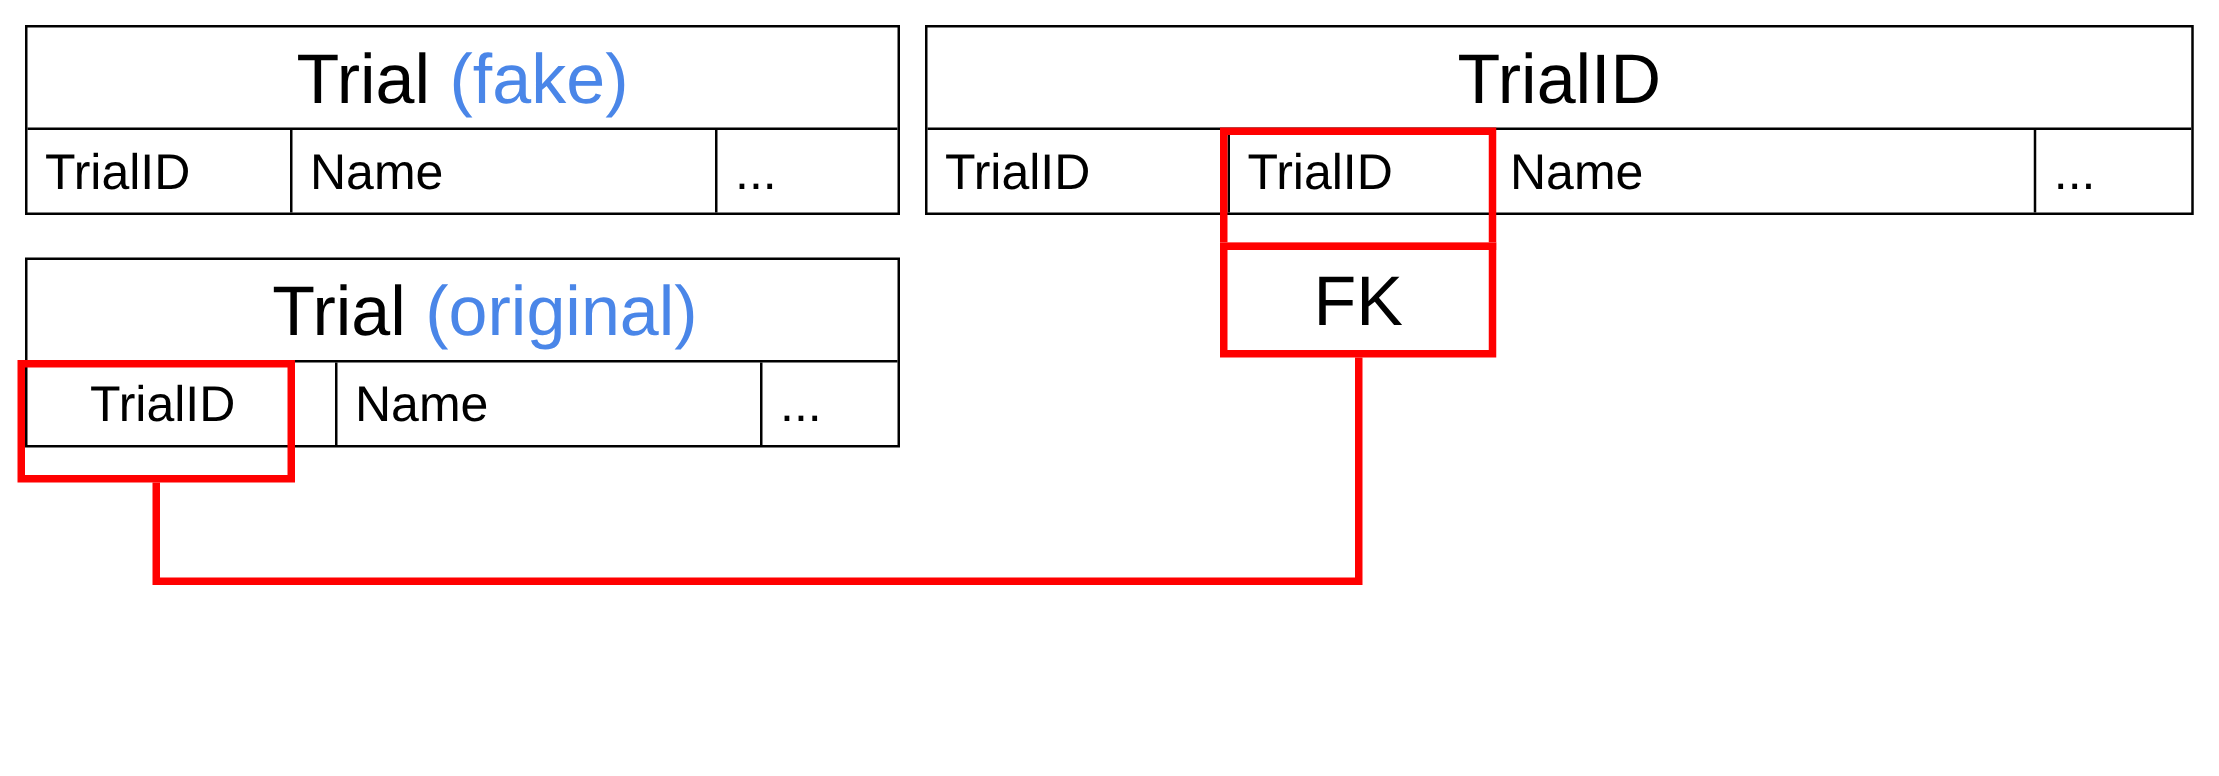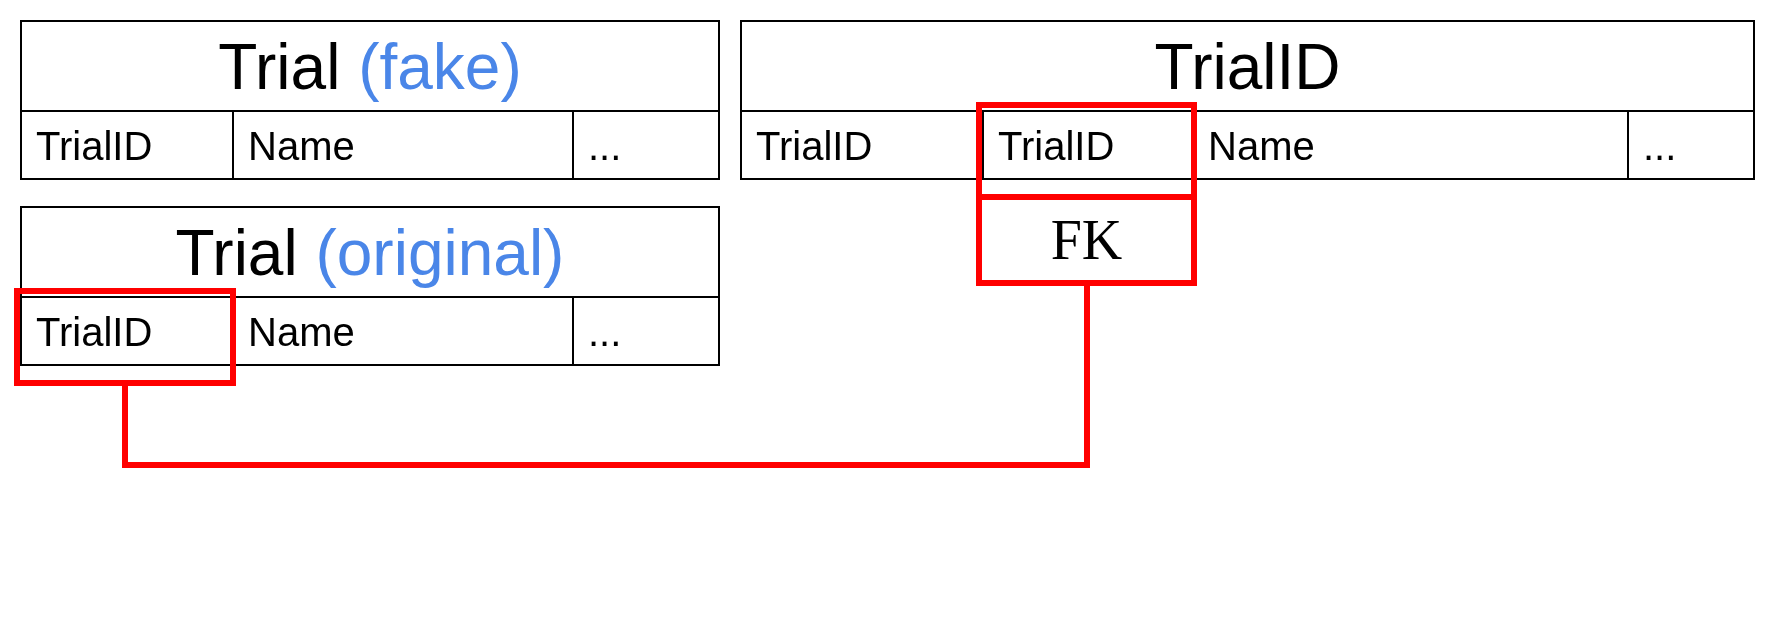--- a/index.html
+++ b/index.html
@@ -15,21 +15,21 @@
     width: 1735px;
     height: 581px;
   }
   .tbl {
     position: absolute;
     border: 2px solid #000;
     background: #fff;
   }
   .tbl-title {
     text-align: center;
-    font-size: 64px;
+    font-size: 56px;
     line-height: 1.1;
     padding: 10px 4px 8px 4px;
     border-bottom: 2px solid #000;
   }
   .annot { color: #4a86e8; }
   .tbl-row {
     display: flex;
     flex-direction: row;
   }
   .tbl-cell {
@@ -43,21 +43,20 @@
   .c-ellipsis { min-width: 100px; text-align: left; }
   
   .fk-box {
     position: absolute;
     border: 6px solid #f00;
     background: #fff;
     font-size: 56px;
     line-height: 1.1;
     text-align: center;
     padding: 10px 0 8px 0;
-    font-family: Liberation Serif, serif;
   }
   
   .hl {
     position: absolute;
     border: 6px solid #f00;
     pointer-events: none;
   }
   svg.connector {
     position: absolute;
     top: 0; left: 0;
@@ -76,21 +75,21 @@
       <span>Trial</span>
       <span class="annot">(fake)</span>
     </div>
     <div class="tbl-row">
       <div class="tbl-cell" style="width:210px;">TrialID</div>
       <div class="tbl-cell" style="width:340px;">Name</div>
       <div class="tbl-cell c-ellipsis" style="flex:1;">...</div>
     </div>
   </div>
 
-  <div class="tbl" style="left:0px; top:186px; width:700px;">
+  <div class="tbl" style="left:0px; top:186px; width:700px;padding-left:36px;">
     <div class="tbl-title">
       <span>Trial</span>
       <span class="annot">(original)</span>
     </div>
     <div class="tbl-row">
       <div class="tbl-cell" style="width:210px;">TrialID</div>
       <div class="tbl-cell" style="width:340px;">Name</div>
       <div class="tbl-cell c-ellipsis" style="flex:1;">...</div>
     </div>
   </div>

